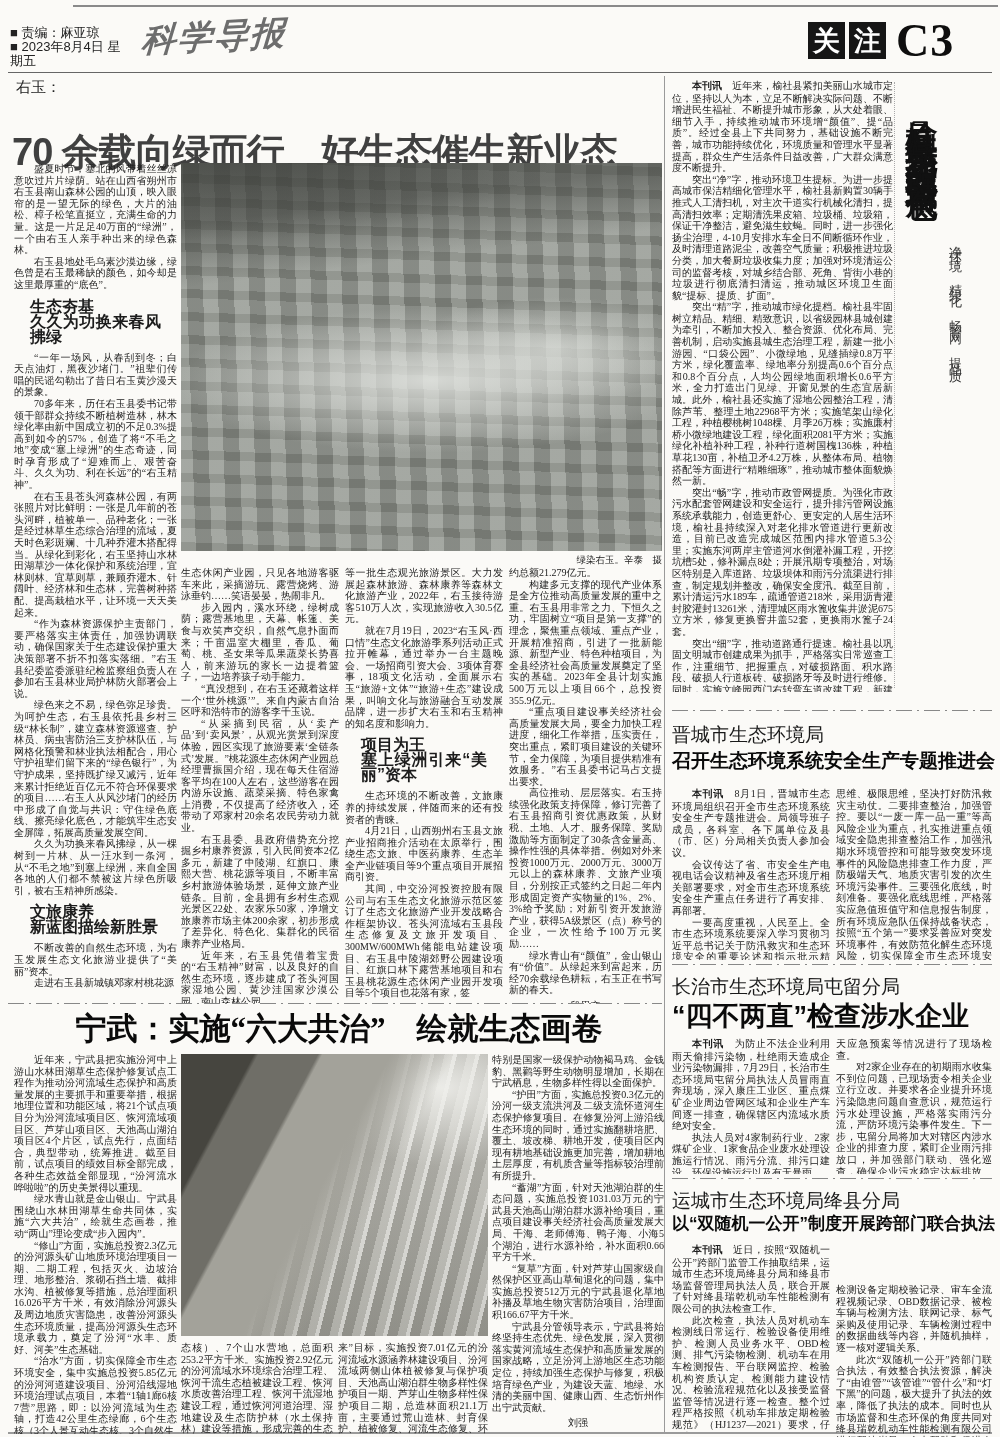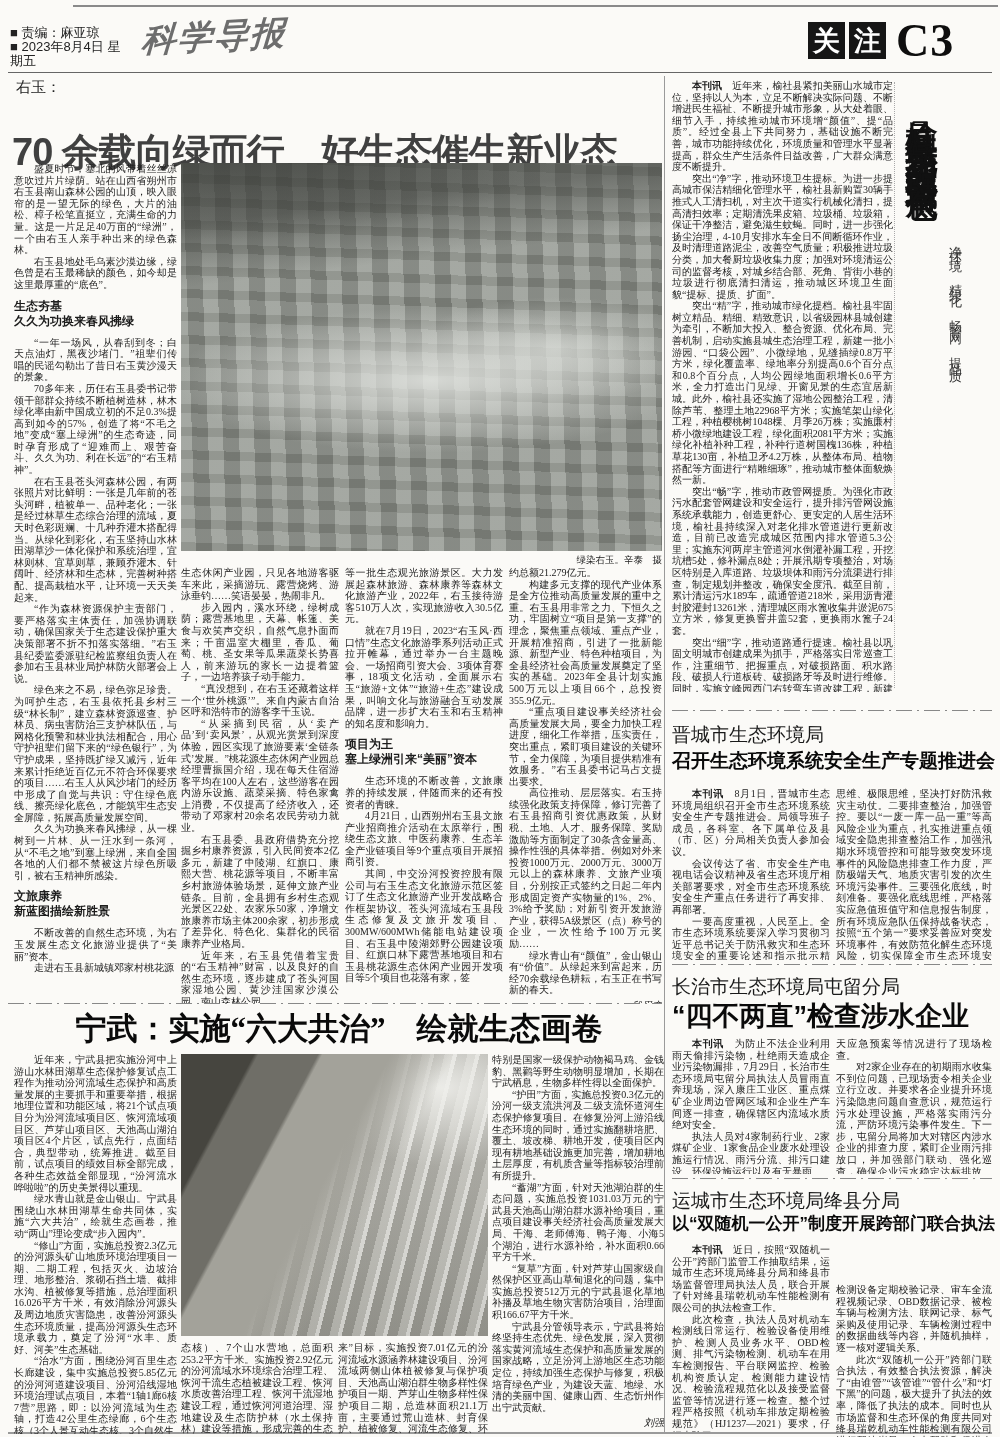--- a/index.html
+++ b/index.html
@@ -17,23 +17,23 @@
   .pageno{position:absolute;left:896px;top:14px;font-size:46px;font-weight:bold;color:#0e0e0e;
           font-family:"Liberation Serif",serif;letter-spacing:1px;}
   .headrule{position:absolute;left:8px;top:72px;width:984px;height:1px;background:#666;}
   .botrule{position:absolute;left:8px;top:1432px;width:984px;height:2px;background:#9a9a9a;}
   .vdivider{position:absolute;left:664px;top:76px;width:1px;height:1356px;background:#9a9a9a;}
   
   .col{position:absolute;text-align:justify;font-size:10px;line-height:11.6px;color:#1c1c1c;overflow:hidden;}
   .col p{margin:0;text-indent:2em;}
   .col p.cont{text-indent:0;}
   .col p.sub{font-family:"Liberation Sans",sans-serif;font-weight:bold;text-indent:0;white-space:pre-line;
-             font-size:12px;line-height:15px;margin:8px 0;}
-  .col p.by{text-align:right;text-indent:0;margin-top:4px;font-style:italic;}
-  .col b{font-family:Liberation Sans, sans-serif;}
+             font-size:16px;line-height:15px;margin:8px 16px;}
+  .col p.by{text-align:center;text-indent:0;margin-top:4px;}
+  .col b{font-family:Liberation Mono, monospace;}
   
   .kicker{position:absolute;font-family:"Liberation Sans",sans-serif;font-size:15px;color:#222;}
   .h-main{position:absolute;left:12px;top:94px;width:652px;font-family:"Liberation Sans",sans-serif;
           font-weight:900;font-size:38px;letter-spacing:-1px;white-space:nowrap;color:#404040;margin-top:33px;}
   .h-ningwu{position:absolute;left:14px;top:1008px;width:650px;text-align:center;font-weight:900;
             font-size:31px;font-family:"Liberation Serif",serif;color:#0a0a0a;white-space:nowrap;}
   .brief-kicker{position:absolute;font-family:"Liberation Sans",sans-serif;font-size:19px;color:#1a1a1a;}
   .brief-head{position:absolute;font-weight:900;color:#0a0a0a;font-family:"Liberation Sans",sans-serif;white-space:nowrap;}
   
   .yushe-vrule{position:absolute;left:894px;top:82px;width:0;height:606px;border-left:1px dotted #aaa;}
@@ -129,21 +129,21 @@
       <p class="by">段思齐</p>
     </div>
 
   <div class="dashsep" style="left:8px;top:1003px;width:654px;"></div>
 
   <div class="h-ningwu">宁武：实施“六大共治”　绘就生态画卷</div>
   <div class="col" style="left:14px;top:1054px;width:163px;height:380px;">
       <p>近年来，宁武县把实施汾河中上游山水林田湖草生态保护修复试点工程作为推动汾河流域生态保护和高质量发展的主要抓手和重要举措，根据地理位置和功能区域，将21个试点项目分为汾河流域项目区、恢河流域项目区、芦芽山项目区、天池高山湖泊项目区4个片区，试点先行，点面结合，典型带动，统筹推进。截至目前，试点项目的绩效目标全部完成，各种生态效益全部显现，“汾河流水哗啦啦”的历史美景得以重现。</p>
       <p>绿水青山就是金山银山。宁武县围绕山水林田湖草生命共同体，实施“六大共治”，绘就生态画卷，推动“两山”理论变成“步入园内”。</p>
       <p>“修山”方面，实施总投资2.3亿元的汾河源头矿山地质环境治理项目一期、二期工程，包括灭火、边坡治理、地形整治、浆砌石挡土墙、截排水沟、植被修复等措施，总治理面积16.026平方千米，有效消除汾河源头及周边地质灾害隐患，改善汾河源头生态环境质量，提高汾河源头生态环境承载力，奠定了汾河“水丰、质好、河美”生态基础。</p>
-      <p>“治水”方面，围绕汾河百里生态长廊建设，集中实施总投资5.85亿元的汾河河道建设项目、汾河沿线湿地环境治理试点项目，本着“1轴1廊6核7营”思路，即：以汾河流域为生态轴，打造42公里生态绿廊，6个生态核（3个人景互动生态核、3个自然生</p>
+      <p>“治水”方面，切实保障全市生态环境安全，集中实施总投资5.85亿元的汾河河道建设项目、汾河沿线湿地环境治理试点项目，本着“1轴1廊6核7营”思路，即：以汾河流域为生态轴，打造42公里生态绿廊，6个生态核（3个人景互动生态核、3个自然生</p>
     </div>
   <div class="photo photo-ningwu" style="left:181px;top:1054px;width:307px;height:282px;"></div>
   <div class="col" style="left:181px;top:1342px;width:152px;height:92px;">
       <p class="cont">态核）、7个山水营地，总面积253.2平方千米。实施投资2.92亿元的汾河流域水环境综合治理工程、恢河干流生态植被建设工程、恢河水质改善治理工程、恢河干流湿地建设工程，通过恢河河道治理、湿地建设及生态防护林（水土保持林）建设等措施，形成完善的生态湿地系统，极大改善恢河流域生态环境和人居环境。</p>
     </div>
   <div class="col" style="left:338px;top:1342px;width:150px;height:92px;">
       <p class="cont">来”目标，实施投资7.01亿元的汾河流域水源涵养林建设项目、汾河流域两侧山体植被修复与保护项目、天池高山湖泊群生物多样性保护项目一期、芦芽山生物多样性保护项目二期，总造林面积21.1万亩，主要通过荒山造林、封育保护、植被修复、河流生态修复、环境提升以及科研宣教等建设工程，有效改善生态环境、发挥生态服务功能，增强生态系统稳定性。</p>
     </div>
   <div class="col" style="left:492px;top:1054px;width:172px;height:380px;">
       <p class="cont">特别是国家一级保护动物褐马鸡、金钱豹、黑鹳等野生动物明显增加，长期在宁武栖息，生物多样性得以全面保护。</p>

